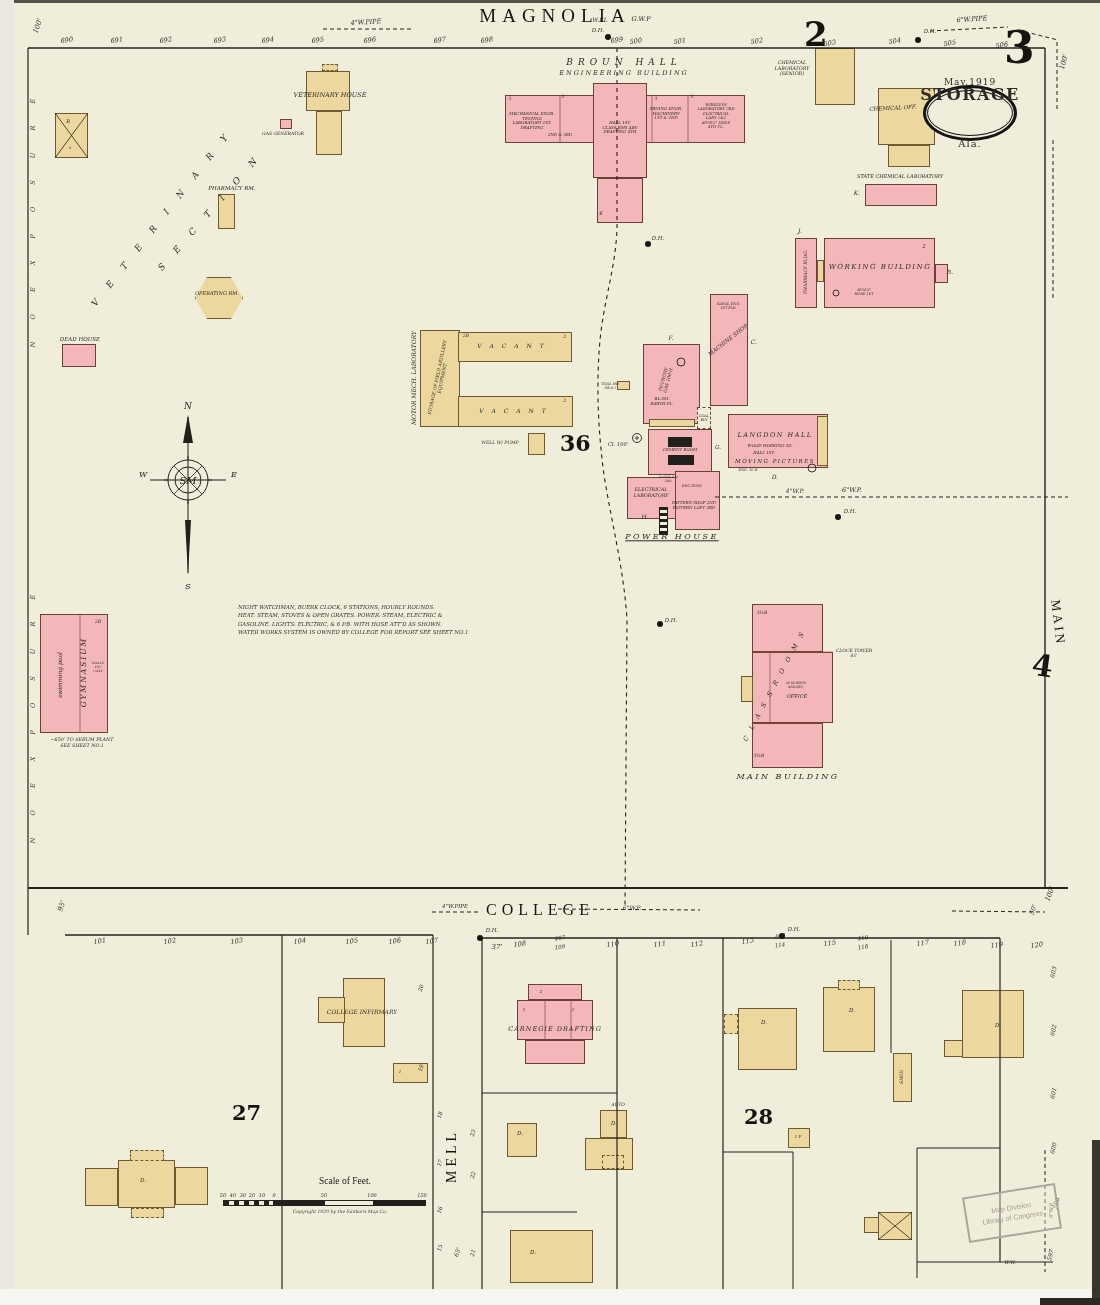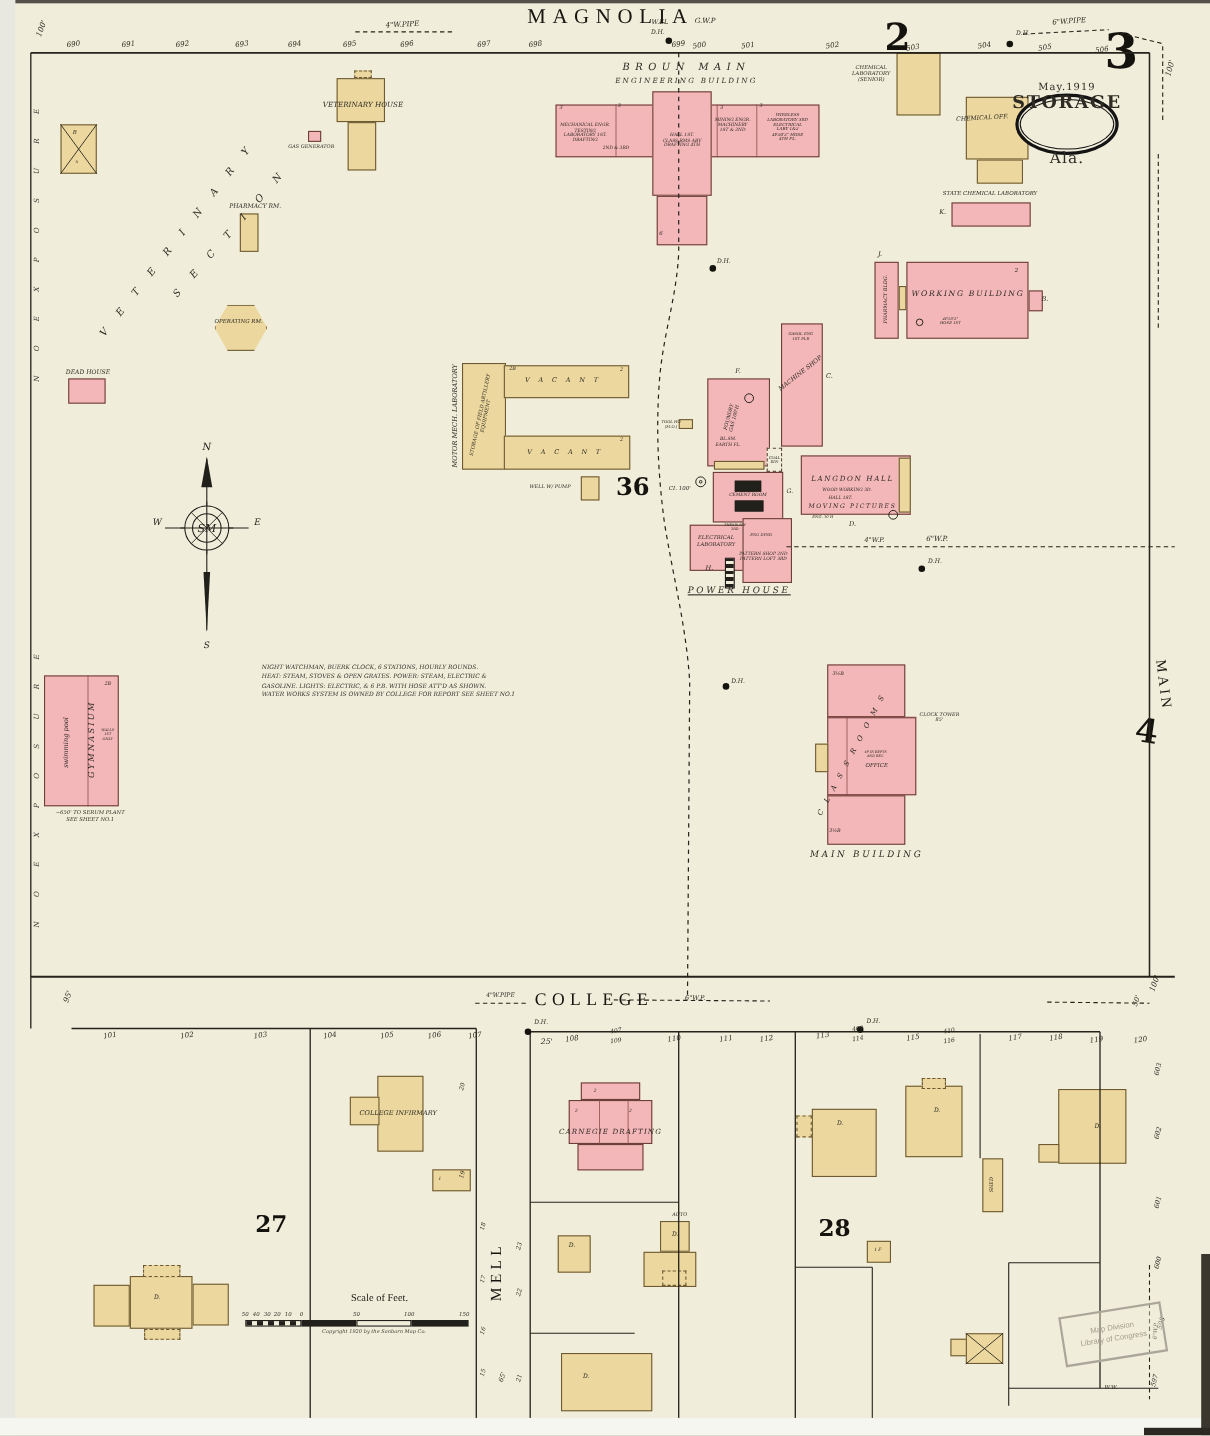--- a/index.html
+++ b/index.html
@@ -18,21 +18,21 @@
   .txtlayer{position:absolute;left:0;top:0;width:100%;height:100%;z-index:6;}
   .street{font-family:"Liberation Serif",serif;font-style:normal;color:#17150f;position:absolute;text-align:center;}
   .bignum{font-family:"DejaVu Serif",serif;font-weight:bold;font-style:normal;color:#15130e;position:absolute;}
   #badge{position:absolute;left:923px;top:85px;width:94px;height:56px;z-index:7;}
   #badge .outer{width:100%;height:100%;border:3px solid #141414;border-radius:50%;box-sizing:border-box;
     display:flex;align-items:center;justify-content:center;background:#f0edda;}
   #badge .inner{width:86px;height:46px;border:1px solid #141414;border-radius:50%;box-sizing:border-box;
     display:flex;flex-direction:column;align-items:center;justify-content:center;line-height:1;}
   #badge .b1{font-size:9px;letter-spacing:1px;}
   #badge .b2{font-size:16px;letter-spacing:1.5px;font-weight:bold;}
-  #badge .b3{font-size:14px;letter-spacing:1px;margin-top:36px;}
+  #badge .b3{font-size:10px;letter-spacing:1px;margin-top:36px;}
   #notes{position:absolute;left:238px;top:603px;width:235px;z-index:6;font-size:5.4px;font-style:italic;
     line-height:1.55;color:#33302a;text-align:left;}
   #stamp{position:absolute;left:965px;top:1190px;width:90px;height:42px;z-index:7;border:2px solid #aba69a;
     transform:rotate(-9deg);color:#a39d90;display:flex;flex-direction:column;align-items:center;justify-content:center;
     font-size:7px;font-family:"Liberation Sans",sans-serif;line-height:1.4;background:rgba(240,237,218,0.4);}
   #scale{position:absolute;left:215px;top:1176px;width:220px;z-index:6;}
   #scale .stitle{position:absolute;left:60px;top:0;width:140px;text-align:center;font-size:9.5px;
     font-family:"Liberation Serif",serif;color:#22201b;}
   #scale .sbar{position:absolute;top:24px;height:6px;box-sizing:border-box;}
   #scale .scopy{position:absolute;left:50px;top:33px;width:150px;text-align:center;font-size:4.6px;font-style:italic;color:#44403a;}
@@ -207,21 +207,21 @@
       <div class="mt" style="left: 34px; top: 714px; font-size: 6.5px; transform: translate(-50%, -50%) rotate(-90deg); letter-spacing: 10px; color: rgb(68, 64, 58);">N O   E X P O S U R E</div>
       <div class="mt" style="left: 162px; top: 218px; font-size: 9px; transform: translate(-50%, -50%) rotate(-52deg); letter-spacing: 7px;">V E T E R I N A R Y</div>
       <div class="mt" style="left: 210px; top: 212px; font-size: 9px; transform: translate(-50%, -50%) rotate(-49deg); letter-spacing: 7px;">S E C T I O N</div>
       <div class="mt" style="left: 330px; top: 96px; font-size: 6.5px; transform: translate(-50%, -50%);">VETERINARY HOUSE</div>
       <div class="mt" style="left: 283px; top: 134px; font-size: 4.5px; transform: translate(-50%, -50%);">GAS GENERATOR</div>
       <div class="mt" style="left: 232px; top: 188px; font-size: 5.5px; transform: translate(-50%, -50%);">PHARMACY RM.</div>
       <div class="mt" style="left: 217px; top: 294px; font-size: 5px; transform: translate(-50%, -50%);">OPERATING RM.</div>
       <div class="mt" style="left: 80px; top: 339px; font-size: 5.5px; transform: translate(-50%, -50%);">DEAD HOUSE</div>
       <div class="mt" style="left: 68px; top: 122px; font-size: 5px; transform: translate(-50%, -50%);">B</div>
       <div class="mt" style="left: 70px; top: 148px; font-size: 4.5px; transform: translate(-50%, -50%);">x</div>
-      <div class="mt" style="left: 624px; top: 62px; font-size: 9px; transform: translate(-50%, -50%); letter-spacing: 5px;">BROUN MAIN</div>
+      <div class="mt" style="left: 624px; top: 62px; font-size: 9px; transform: translate(-50%, -50%); letter-spacing: 5px;">BROUN HALL</div>
       <div class="mt" style="left: 624px; top: 74px; font-size: 6.5px; transform: translate(-50%, -50%); letter-spacing: 2px;">ENGINEERING BUILDING</div>
       <div class="mt" style="left: 532px; top: 121px; font-size: 4px; transform: translate(-50%, -50%); width: 60px;">MECHANICAL ENGR. TESTING
 LABORATORY 1ST.
 DRAFTING</div>
       <div class="mt" style="left: 560px; top: 135px; font-size: 4px; transform: translate(-50%, -50%);">2ND &amp; 3RD</div>
       <div class="mt" style="left: 620px; top: 128px; font-size: 4px; transform: translate(-50%, -50%); width: 46px;">HALL 1ST.
 CLASS RMS ABV
 DRAFTING 4TH</div>
       <div class="mt" style="left: 666px; top: 114px; font-size: 4px; transform: translate(-50%, -50%); width: 44px;">MINING ENGR.
 MACHINERY
@@ -310,21 +310,21 @@
       <div class="mt" style="left: 98px; top: 668px; font-size: 3.2px; transform: translate(-50%, -50%);">WALLS
 1ST
 ONLY</div>
       <div class="mt" style="left: 82px; top: 743px; font-size: 4.8px; transform: translate(-50%, -50%); width: 95px;">~650' TO SERUM PLANT
 SEE SHEET NO.1</div>
       <div class="mt" style="left: 455px; top: 906px; font-size: 5.5px; transform: translate(-50%, -50%);">4"W.PIPE</div>
       <div class="mt" style="left: 632px; top: 908px; font-size: 6px; transform: translate(-50%, -50%);">6"W.P.</div>
       <div class="mt" style="left: 492px; top: 930px; font-size: 5.5px; transform: translate(-50%, -50%);">D.H.</div>
       <div class="mt" style="left: 794px; top: 929px; font-size: 5.5px; transform: translate(-50%, -50%);">D.H.</div>
       <div class="mt" style="left: 62px; top: 906px; font-size: 7px; transform: translate(-50%, -50%) rotate(-70deg);">95'</div>
-      <div class="mt" style="left: 497px; top: 947px; font-size: 7px; transform: translate(-50%, -50%);">25'</div>
+      <div class="mt" style="left: 497px; top: 947px; font-size: 7px; transform: translate(-50%, -50%);">37'</div>
       <div class="mt" style="left: 1050px; top: 894px; font-size: 7px; transform: translate(-50%, -50%) rotate(-70deg);">100'</div>
       <div class="mt" style="left: 1034px; top: 910px; font-size: 6.5px; transform: translate(-50%, -50%) rotate(-70deg);">50'</div>
       <div class="mt" style="left: 100px; top: 942px; font-size: 6.5px; transform: translate(-50%, -50%) rotate(-8deg);">101</div>
       <div class="mt" style="left: 170px; top: 942px; font-size: 6.5px; transform: translate(-50%, -50%) rotate(-8deg);">102</div>
       <div class="mt" style="left: 237px; top: 942px; font-size: 6.5px; transform: translate(-50%, -50%) rotate(-8deg);">103</div>
       <div class="mt" style="left: 300px; top: 942px; font-size: 6.5px; transform: translate(-50%, -50%) rotate(-8deg);">104</div>
       <div class="mt" style="left: 352px; top: 942px; font-size: 6.5px; transform: translate(-50%, -50%) rotate(-8deg);">105</div>
       <div class="mt" style="left: 395px; top: 942px; font-size: 6.5px; transform: translate(-50%, -50%) rotate(-8deg);">106</div>
       <div class="mt" style="left: 432px; top: 942px; font-size: 6.5px; transform: translate(-50%, -50%) rotate(-8deg);">107</div>
       <div class="mt" style="left: 520px; top: 945px; font-size: 6.5px; transform: translate(-50%, -50%) rotate(-8deg);">108</div>

